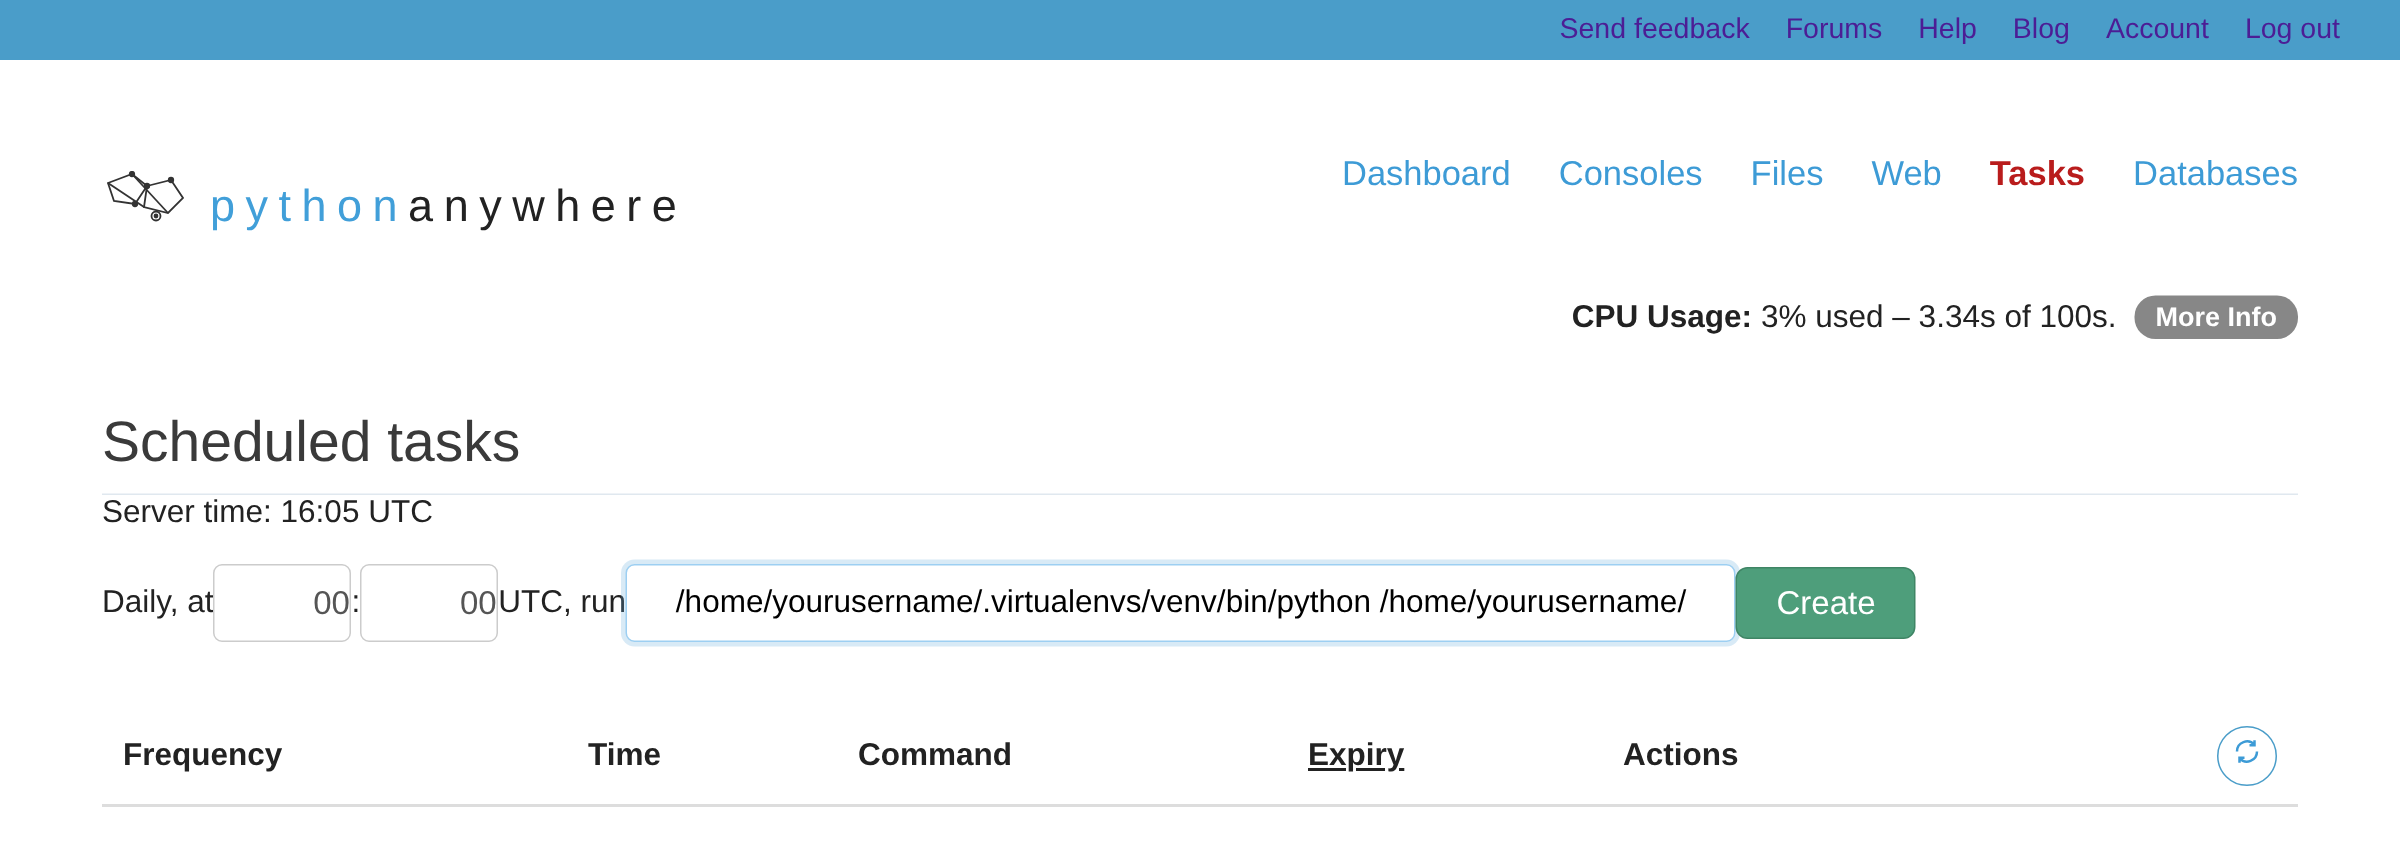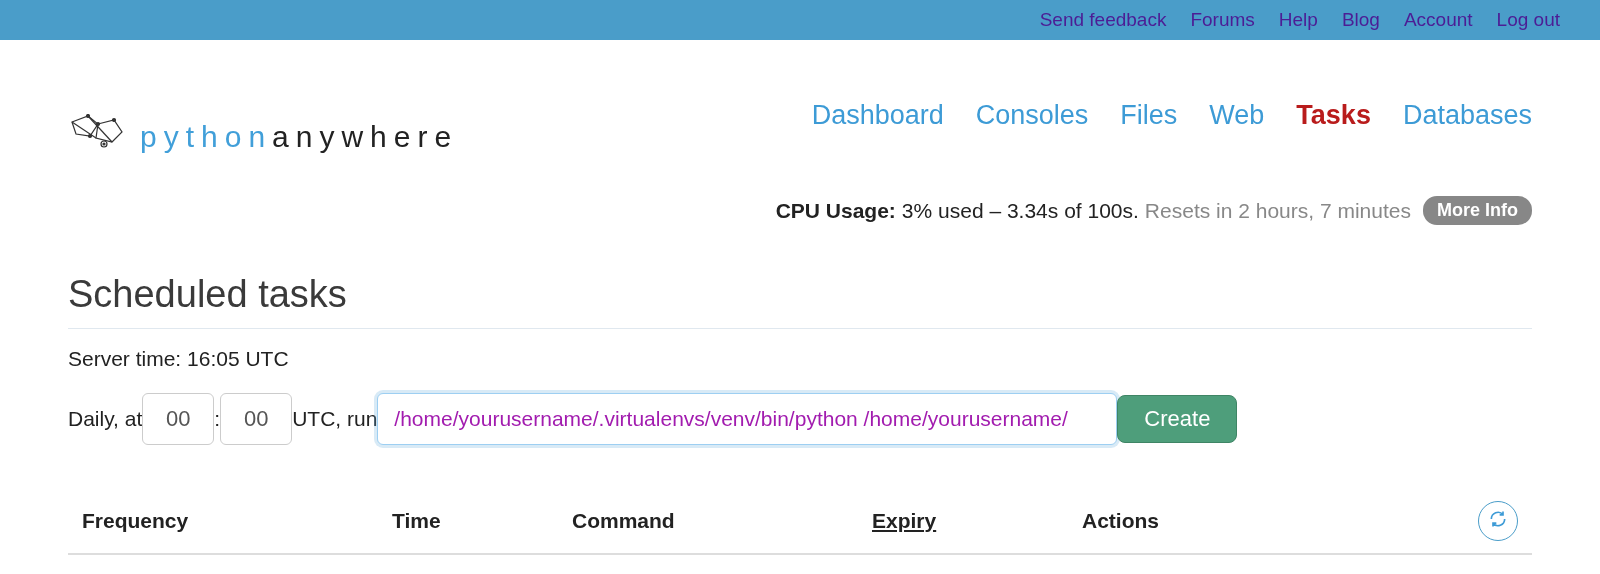--- a/index.html
+++ b/index.html
@@ -45,21 +45,21 @@
   }
   .logo-text .py { color: #419fd9; }
   .logo-text .aw { color: #222; }
   .nav {
     display: flex;
     gap: 32px;
     align-items: baseline;
   }
   .nav a {
     color: #3d9bd6;
-    font-size: 27px;
+    font-size: 23px;
     text-decoration: none;
     cursor: pointer;
   }
   .nav a.active {
     color: #b91c1c;
     font-weight: 700;
   }
   .cpu-row {
     display: flex;
     justify-content: flex-end;
@@ -87,49 +87,49 @@
   h1.page-title {
     font-size: 38px;
     font-weight: 400;
     color: #3a3a3a;
     padding-bottom: 12px;
     border-bottom: 1px solid #e0e8ef;
   }
   .server-time {
     font-size: 21px;
     color: #222;
-    margin-top: 18px;
   }
   .schedule-row {
     display: flex;
     align-items: center;
     margin-top: 22px;
     font-size: 21px;
     color: #222;
   }
   .time-input {
-    width: 72px;
+    width: 92px;
     height: 52px;
     font-size: 22px;
-    text-align: center;
+    text-align: right;
     border: 1px solid #ccc;
     border-radius: 6px;
     color: #555;
   }
   .cmd-input {
     flex: 1;
     max-width: 740px;
     height: 52px;
     font-size: 21px;
     padding: 0 16px;
     border: 1px solid #9dcff2;
     border-radius: 6px;
     box-shadow: 0 0 0 3px rgba(100,170,220,0.25);
-    color: #a21caf;
+    color: #000000;
     outline: none;
+    text-align: center;
   }
   .create-btn {
     background: #4e9e7b;
     color: #fff;
     font-size: 22px;
     border: 1px solid #3f8565;
     border-radius: 8px;
     padding: 10px 26px;
     cursor: pointer;
   }
@@ -207,21 +207,20 @@
     <a>Files</a>
     <a>Web</a>
     <a class="active">Tasks</a>
     <a>Databases</a>
   </nav>
 </div>
 
 <div class="cpu-row">
   <span class="label">CPU Usage:</span>
   <span class="used">3% used – 3.34s of 100s.</span>
-  <span class="reset">Resets in 2 hours, 7 minutes</span>
   <span class="more-info">More Info</span>
 </div>
 
 <div class="main">
 
   <h1 class="page-title">Scheduled tasks</h1>
 
   <div class="server-time">
     <span>Server time:</span>
     <span>16:05 UTC</span>

